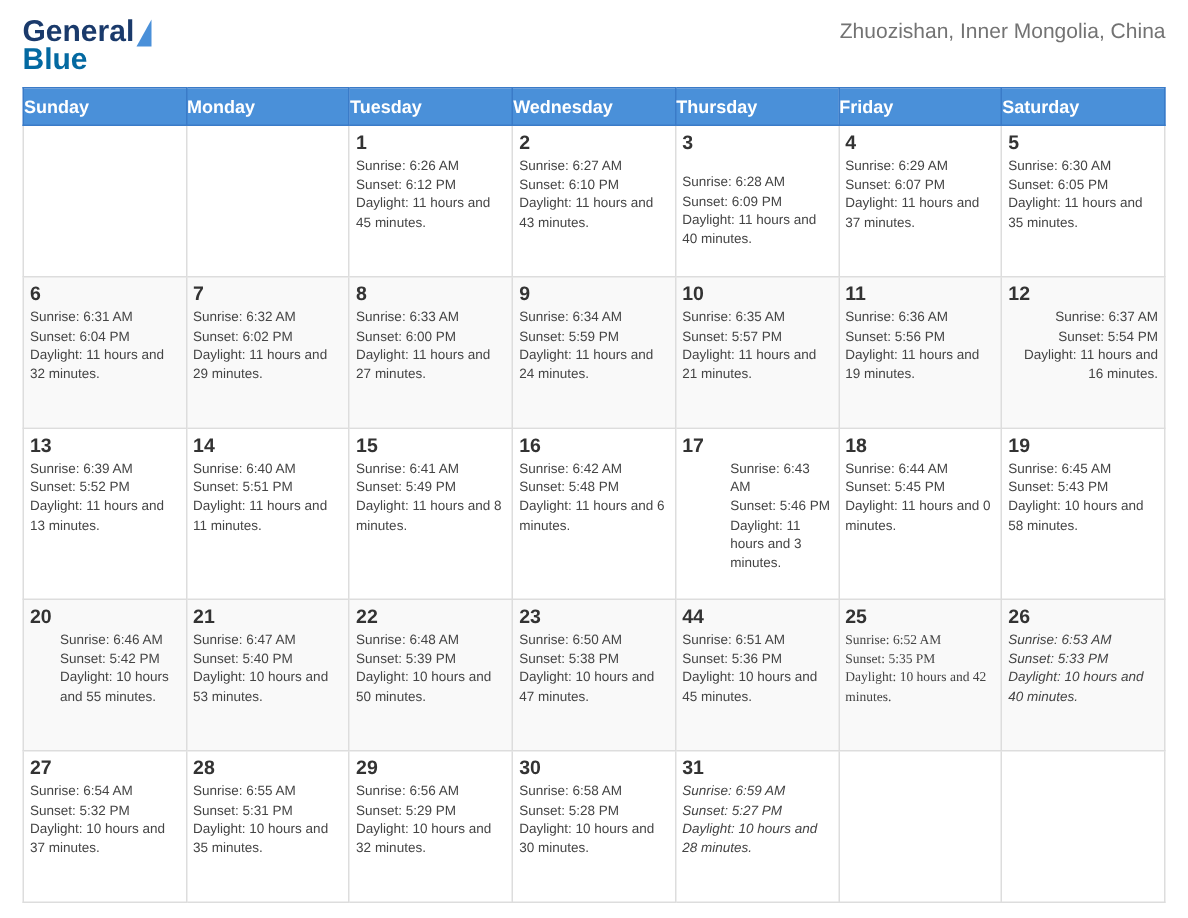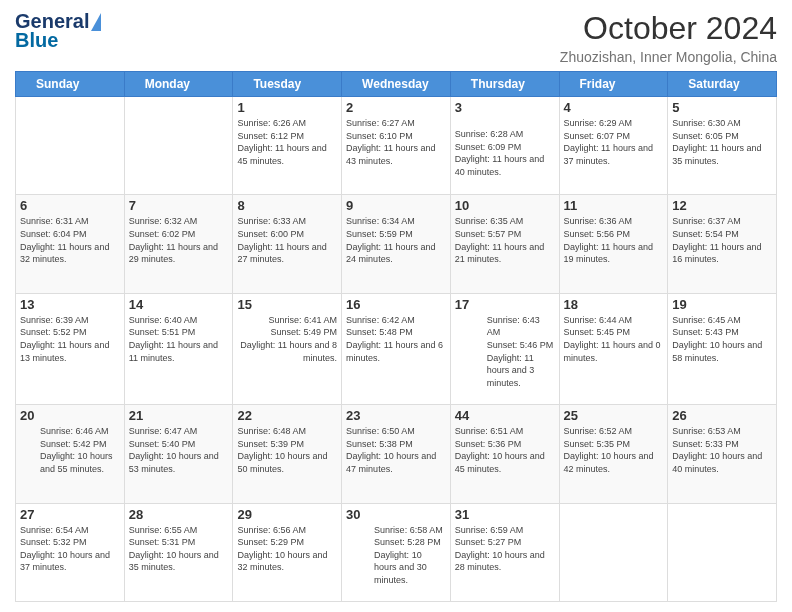--- a/index.html
+++ b/index.html
@@ -60,21 +60,21 @@
       border: 1px solid #ccc;
       border-collapse: collapse;
       width: 100%;
       table-layout: fixed;
     }
     .calendar th {
       background-color: #4a90d9;
       color: #fff;
       font-size: 12px;
       font-weight: bold;
-      padding: 5px 20px;
+      padding: 5px 0;
       text-align: left;
       border: 1px solid #3a7bc8;
     }
     .calendar td {
       vertical-align: top;
       padding: 3px 4px;
       border: 1px solid #ddd;
       font-size: 9.5px;
       color: #333;
       height: 88px;
@@ -105,21 +105,20 @@
 <div class="page">
   <div class="header">
     <div class="logo">
       <div class="logo-row">
         <span style="font-size:20px;font-weight:bold;color:#1a3a6b;">General</span>
         <span class="logo-triangle"></span>
       </div>
       <span style="font-size:20px;font-weight:bold;color:#0369a1;margin-top:-4px;">Blue</span>
     </div>
     <div class="title-area">
-      <div class="month-title">October 2024</div>
       <div class="location">Zhuozishan, Inner Mongolia, China</div>
     </div>
   </div>
 
   <table class="calendar">
     <thead>
       <tr>
       <th>Sunday</th>
           <th>Monday</th>
           <th>Tuesday</th>
@@ -196,41 +195,41 @@
 Daylight: 11 hours and 21 minutes.</div>
           </td>
           <td>
             <span class="day-number">11</span>
             <div class="day-info" style="white-space: pre-line;">Sunrise: 6:36 AM
 Sunset: 5:56 PM
 Daylight: 11 hours and 19 minutes.</div>
           </td>
           <td>
             <span class="day-number">12</span>
-            <div class="day-info" style="white-space: pre-line;">Sunrise: 6:37 AM
+            <div class="day-info" style="white-space: pre-line; text-align: right;">Sunrise: 6:37 AM
 Sunset: 5:54 PM
 Daylight: 11 hours and 16 minutes.</div>
           </td>
         </tr>
         <tr>
           <td>
             <span class="day-number">13</span>
             <div class="day-info" style="white-space: pre-line;">Sunrise: 6:39 AM
 Sunset: 5:52 PM
 Daylight: 11 hours and 13 minutes.</div>
           </td>
           <td>
             <span class="day-number">14</span>
             <div class="day-info" style="white-space: pre-line;">Sunrise: 6:40 AM
 Sunset: 5:51 PM
 Daylight: 11 hours and 11 minutes.</div>
           </td>
           <td>
             <span class="day-number">15</span>
-            <div class="day-info" style="white-space: pre-line; text-align: right;">Sunrise: 6:41 AM
+            <div class="day-info" style="white-space: pre-line;">Sunrise: 6:41 AM
 Sunset: 5:49 PM
 Daylight: 11 hours and 8 minutes.</div>
           </td>
           <td>
             <span class="day-number">16</span>
             <div class="day-info" style="white-space: pre-line;">Sunrise: 6:42 AM
 Sunset: 5:48 PM
 Daylight: 11 hours and 6 minutes.</div>
           </td>
           <td>
@@ -278,27 +277,27 @@
 Daylight: 10 hours and 47 minutes.</div>
           </td>
           <td>
             <span class="day-number">44</span>
             <div class="day-info" style="white-space: pre-line;">Sunrise: 6:51 AM
 Sunset: 5:36 PM
 Daylight: 10 hours and 45 minutes.</div>
           </td>
           <td>
             <span class="day-number">25</span>
-            <div class="day-info" style="white-space: pre-line;">Sunrise: 6:52 AM
+            <div class="day-info" style="white-space: pre-line; font-family: Liberation Serif, serif;">Sunrise: 6:52 AM
 Sunset: 5:35 PM
 Daylight: 10 hours and 42 minutes.</div>
           </td>
           <td>
             <span class="day-number">26</span>
-            <div class="day-info" style="white-space: pre-line;">Sunrise: 6:53 AM
+            <div class="day-info" style="white-space: pre-line; font-style: italic;">Sunrise: 6:53 AM
 Sunset: 5:33 PM
 Daylight: 10 hours and 40 minutes.</div>
           </td>
         </tr>
         <tr>
           <td>
             <span class="day-number">27</span>
             <div class="day-info" style="white-space: pre-line;">Sunrise: 6:54 AM
 Sunset: 5:32 PM
 Daylight: 10 hours and 37 minutes.</div>
@@ -310,27 +309,27 @@
 Daylight: 10 hours and 35 minutes.</div>
           </td>
           <td>
             <span class="day-number">29</span>
             <div class="day-info" style="white-space: pre-line;">Sunrise: 6:56 AM
 Sunset: 5:29 PM
 Daylight: 10 hours and 32 minutes.</div>
           </td>
           <td>
             <span class="day-number">30</span>
-            <div class="day-info" style="white-space: pre-line; margin-left: 28px;">Sunrise: 6:58 AM
+            <div class="day-info" style="white-space: pre-line;">Sunrise: 6:58 AM
 Sunset: 5:28 PM
 Daylight: 10 hours and 30 minutes.</div>
           </td>
           <td>
             <span class="day-number">31</span>
-            <div class="day-info" style="white-space: pre-line;">Sunrise: 6:59 AM
+            <div class="day-info" style="white-space: pre-line; font-style: italic;">Sunrise: 6:59 AM
 Sunset: 5:27 PM
 Daylight: 10 hours and 28 minutes.</div>
           </td>
           <td class="empty-cell"></td>
           <td class="empty-cell"></td>
         </tr>
       </tbody>
   </table>
 </div>
 

